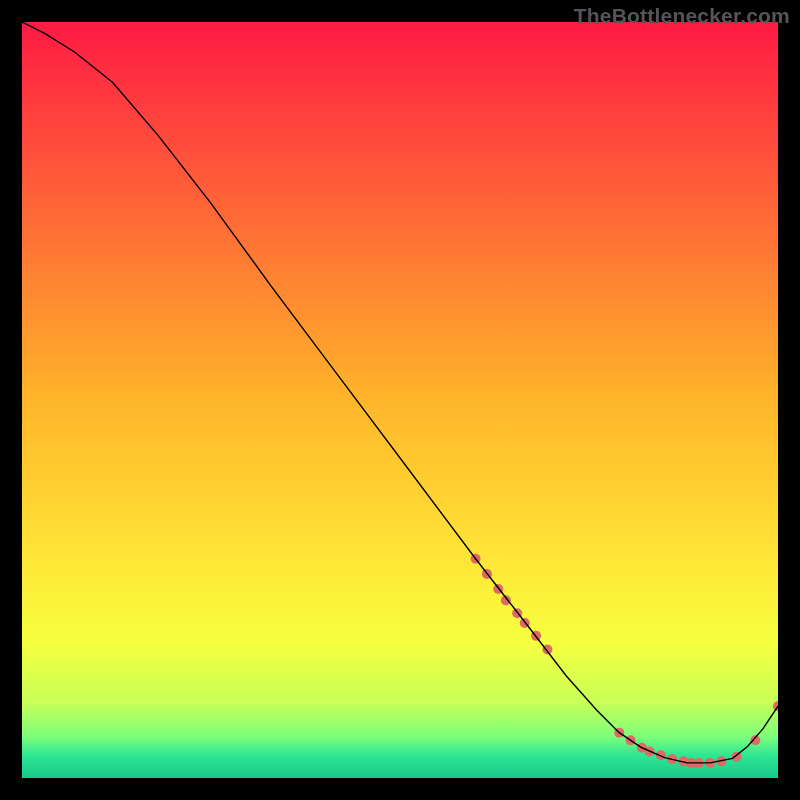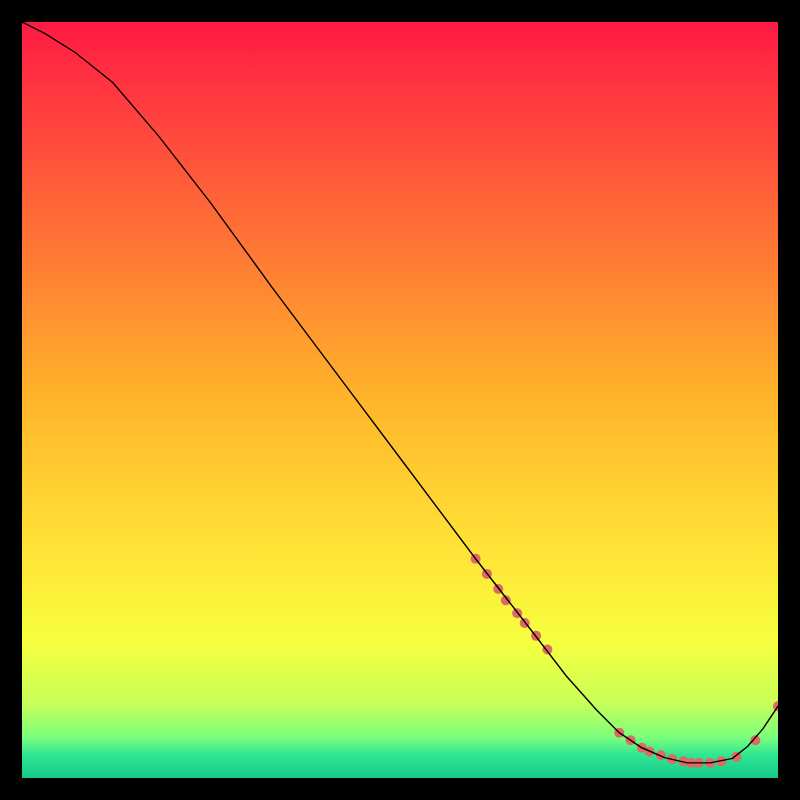--- a/index.html
+++ b/index.html
@@ -77,13 +77,14 @@
           <circle cx="676.62" cy="740.88" r="5" fill="#df6a63"></circle>
           <circle cx="687.96" cy="740.88" r="5" fill="#df6a63"></circle>
           <circle cx="699.30" cy="739.37" r="5" fill="#df6a63"></circle>
           <circle cx="714.42" cy="734.83" r="5" fill="#df6a63"></circle>
           <circle cx="733.32" cy="718.20" r="5" fill="#df6a63"></circle>
           <circle cx="756.00" cy="684.18" r="5" fill="#df6a63"></circle>
         </g>
       <path id="curve-path" fill="none" stroke="#000000" stroke-width="1.4" d="M0.00 0.00 L22.68 11.34 L52.92 30.24 L90.72 60.48 L136.08 113.40 L189.00 181.44 L249.48 264.60 L317.52 355.32 L385.56 446.04 L453.60 536.76 L506.52 604.80 L544.32 653.94 L574.56 687.96 L597.24 710.64 L619.92 725.76 L642.60 735.59 L665.28 740.88 L687.96 740.88 L710.64 736.34 L725.76 724.25 L740.88 706.86 L756.00 684.18"></path>
     </svg>
   </div>
+  <div class="watermark">TheBottlenecker.com</div>
 </div>
 
 </body></html>

